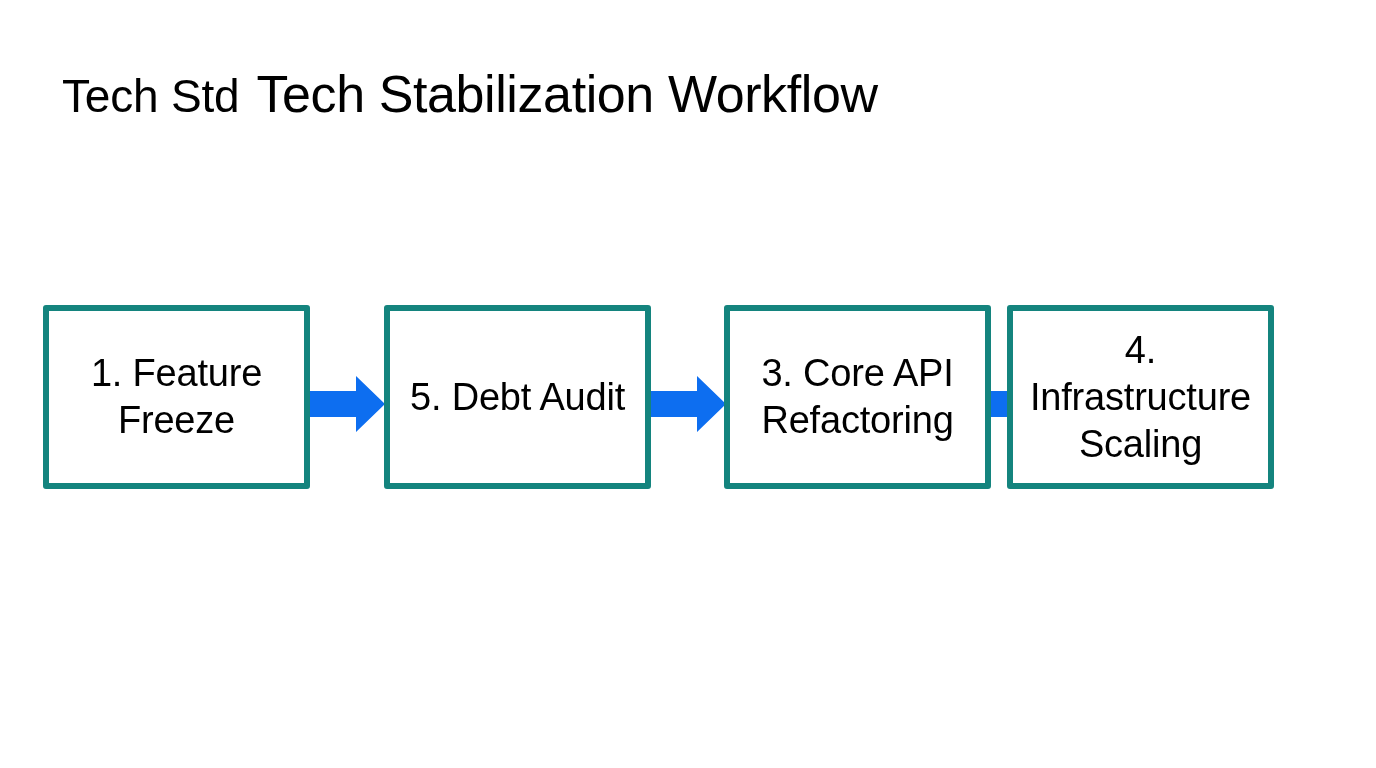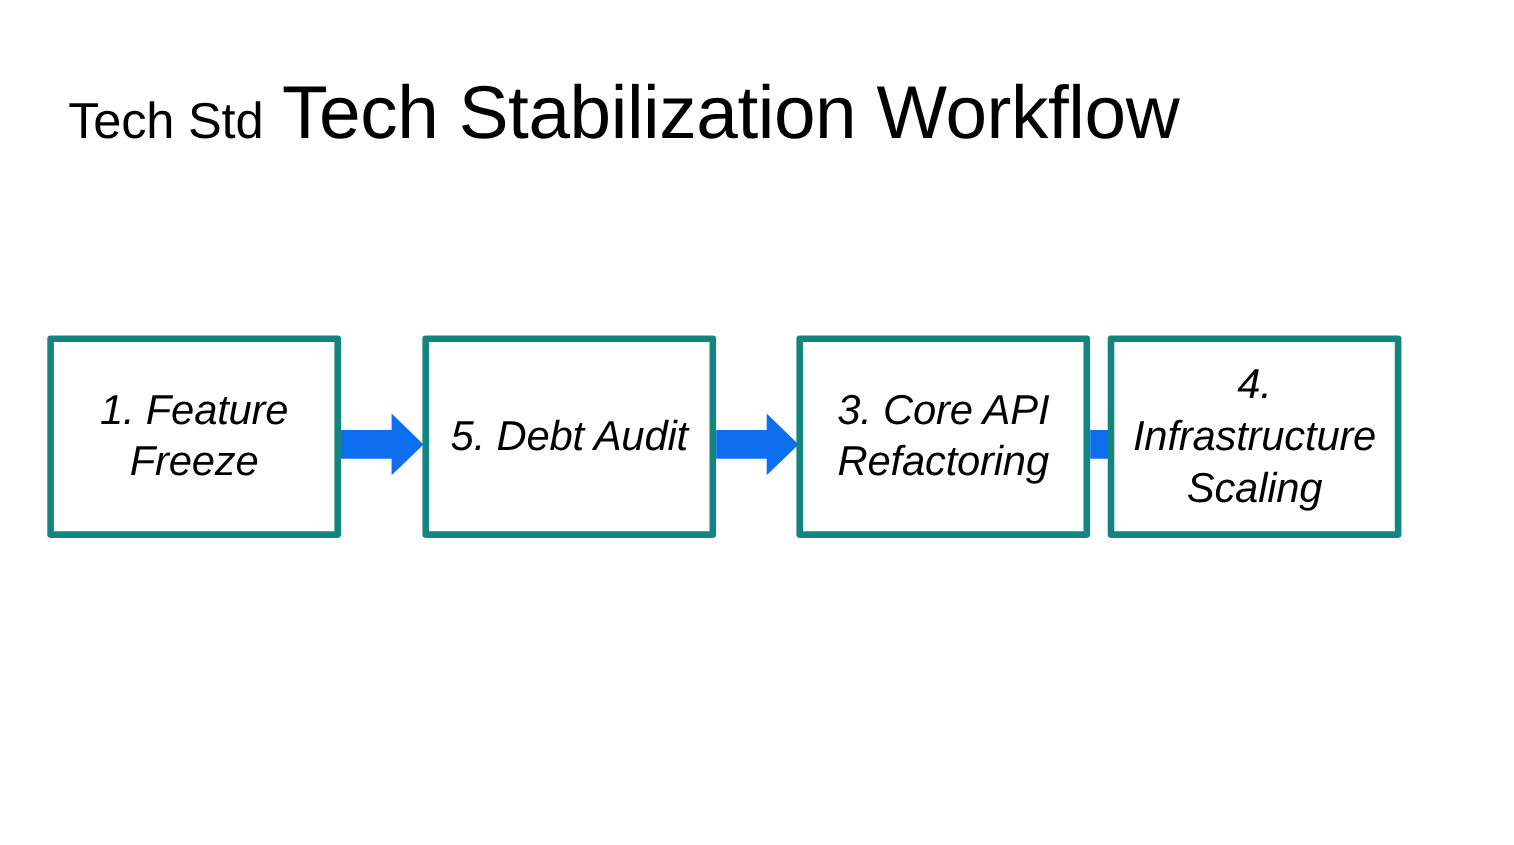--- a/index.html
+++ b/index.html
@@ -38,36 +38,35 @@
     white-space: nowrap;
   }
   #title-prefix {
     font-size: 46px;
     line-height: 1;
     font-weight: 400;
     letter-spacing: -0.2px;
     color: #000000;
   }
   #title-main {
-    font-size: 68px;
+    font-size: 52px;
     line-height: 1;
     font-weight: 400;
     letter-spacing: -0.4px;
     color: #000000;
     margin-left: 17px;
   }
 
   
   #flow {
     position: absolute;
     left: 0;
     top: 305px;
     width: 1376px;
     height: 184px;
-    font-style: italic;
   }
 
   .step-box {
     position: absolute;
     top: 0;
     height: 184px;
     box-sizing: border-box;
     background: #ffffff;
     border: 6px solid #14847E;
     border-radius: 3px;

